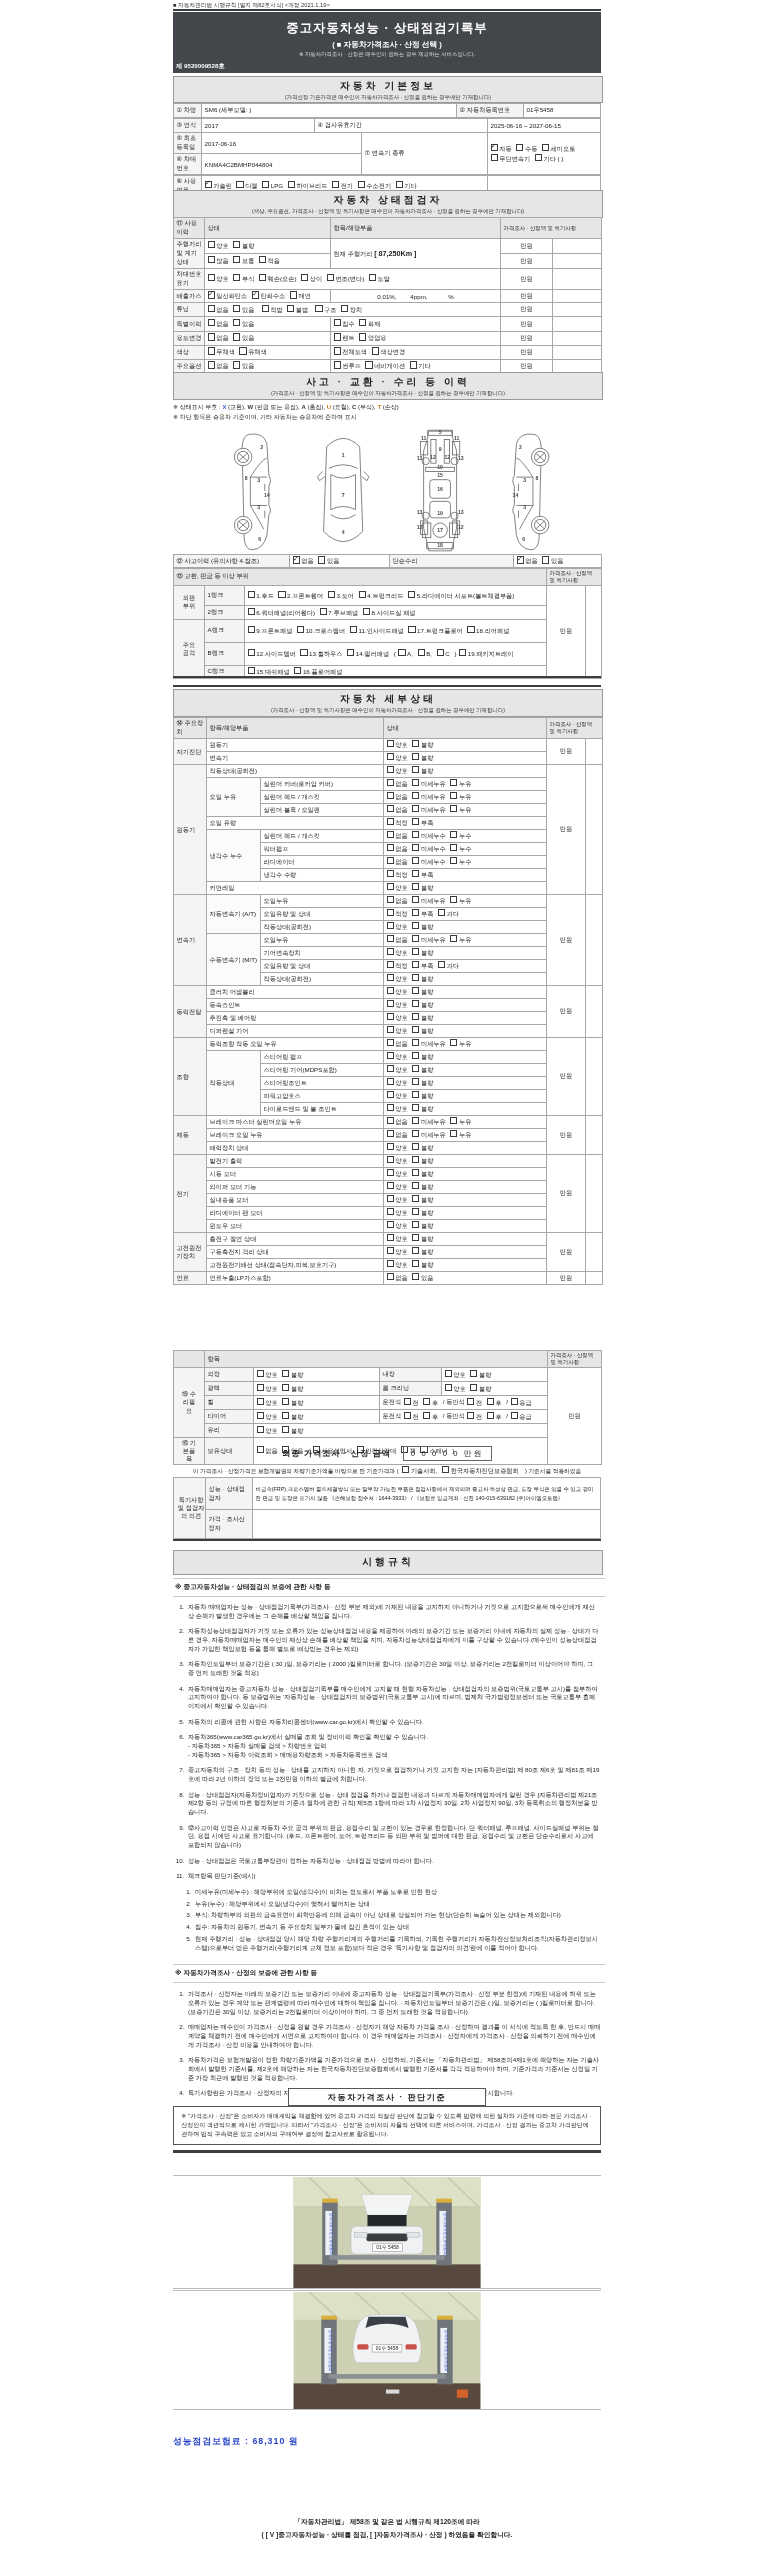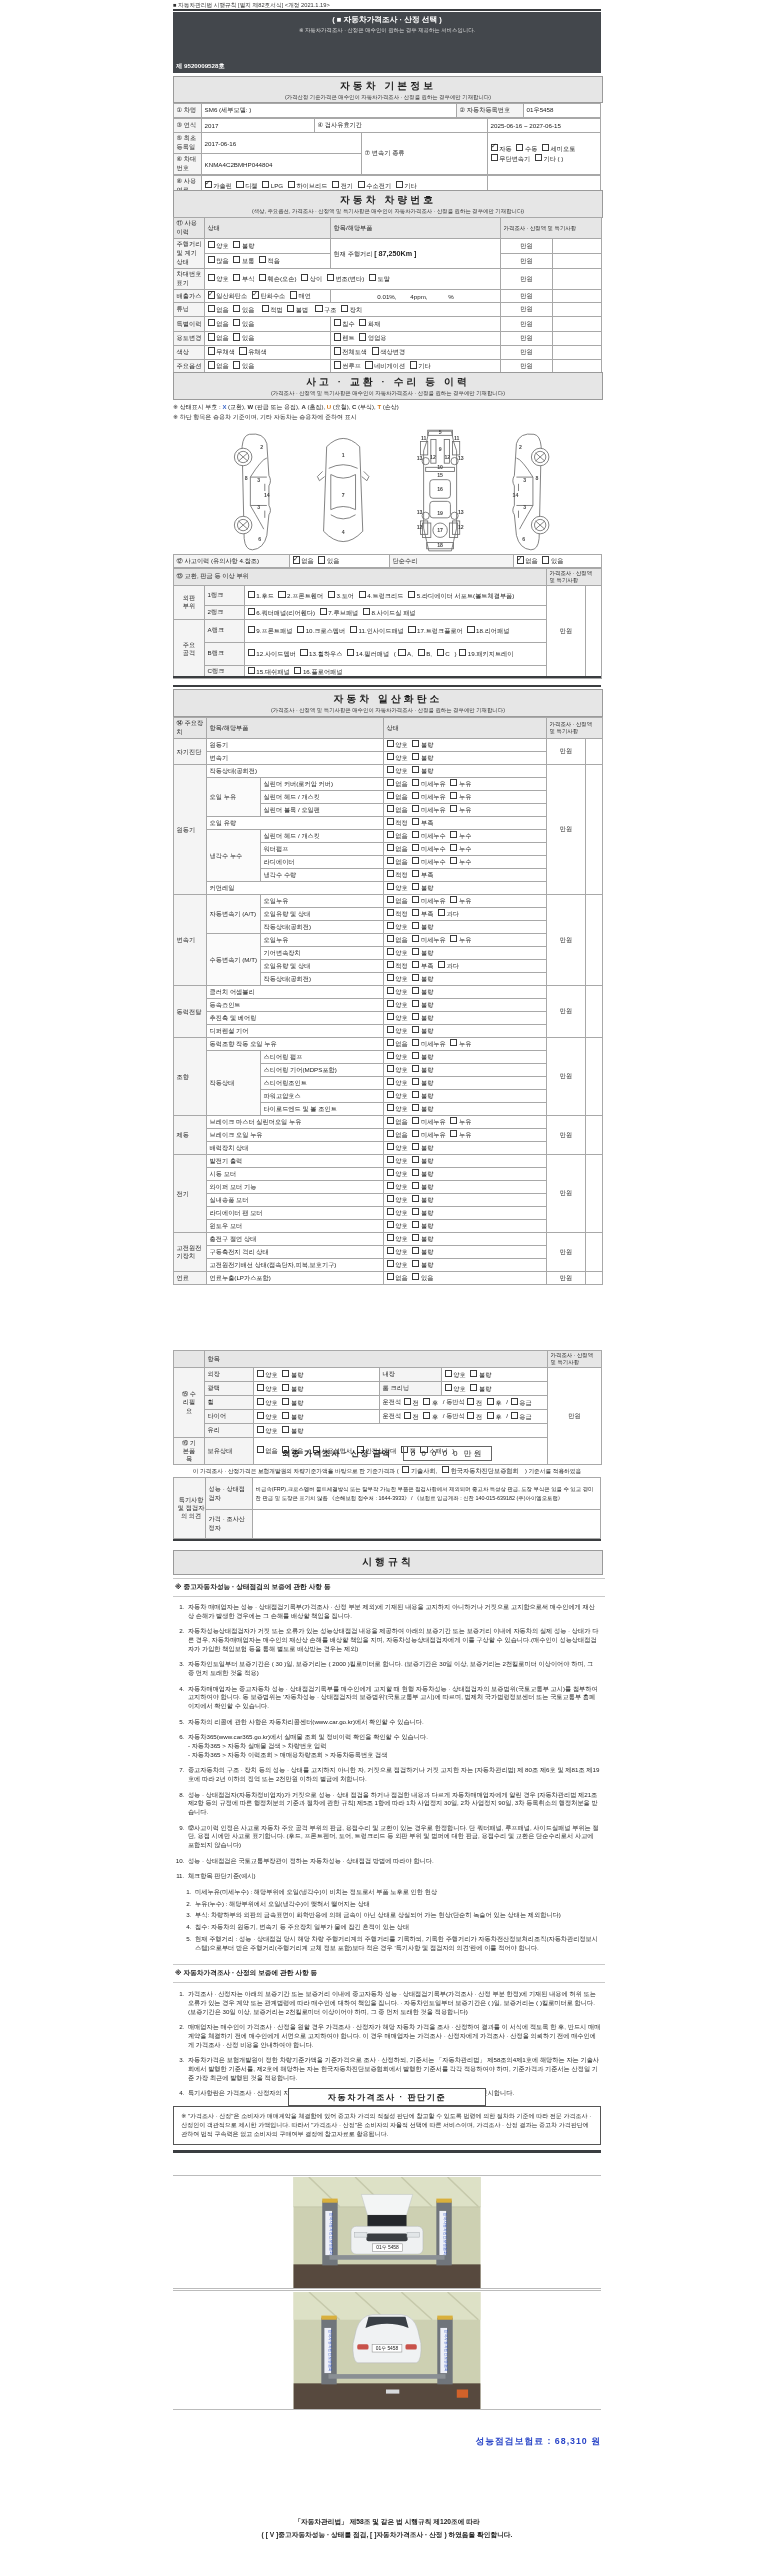--- a/index.html
+++ b/index.html
@@ -45,39 +45,40 @@
   .nn{width:11.3px;flex:none;text-align:right;margin-right:3.6px;}
   .nt{flex:1;white-space:pre-line;}
   .nsub .ni{margin:3.1px 0 3.1px 7.2px;}
   
   #valbox{top:2088px;}
   #valttl{border:0.8px solid #555;width:196px;margin:0 auto;text-align:center;font-size:8.2px;font-weight:bold;letter-spacing:1.5px;padding:2.6px 0;background:#fff;position:relative;z-index:2;}
   #valtxt{border:0.8px solid #555;margin-top:-0.5px;padding:5.2px 7.2px;font-size:6px;line-height:1.5;}
   
   .pband{background:#e6e6e6;border:0.5px solid #9a9a9a;text-align:center;font-size:8.2px;font-weight:bold;letter-spacing:3.1px;padding:3.1px 0;}
   .pframe{border-top:0.5px solid #bbb;border-bottom:0.5px solid #bbb;text-align:center;background:#fff;}
-  #fee{top:2436px;text-align:right;font-size:8.8px;font-weight:bold;letter-spacing:1px;color:#2a46c8;}
+  #fee{top:2436px;text-align:left;font-size:8.8px;font-weight:bold;letter-spacing:1px;color:#2a46c8;}
   #confirm{top:2516px;text-align:center;font-size:6.7px;font-weight:bold;line-height:1.9;}
   .amt{letter-spacing:1.5px;text-align:center;}
   .small{font-size:5.4px;}
   #finalrow{top:1446px;text-align:center;}
   #finalrow .fl{font-size:8.2px;font-weight:bold;letter-spacing:1px;vertical-align:middle;}
   #finalrow .fa{display:inline-block;border:0.8px solid #666;padding:1.5px 7.2px;margin-left:9.3px;font-size:7.7px;letter-spacing:2.1px;vertical-align:middle;}
   #finalnote{top:1466px;text-align:center;font-size:5.7px;}
   svg text{font-family:"Liberation Sans","DejaVu Sans",sans-serif;}
 </style>
 </head>
 <body>
 
 <div id="doc">
 
   <div class="abs" id="formref">■ 자동차관리법 시행규칙 [별지 제82호서식] &lt;개정 2021.1.19&gt;</div>
   <div class="abs bar" style="top:9.3px"></div>
 
   <div class="abs" id="hdrband">
+    <div class="t1">중고자동차성능 · 상태점검기록부</div>
     <div class="t2">( ■ 자동차가격조사 · 산정 선택 )</div>
     <div class="t3">※ 자동차가격조사 · 산정은 매수인이 원하는 경우 제공하는 서비스입니다.</div>
     <div id="docno">제 9520009528호</div>
   </div>
 
   <div class="abs band" style="top:76px;height:25px">
     <div class="bt">자동차 기본정보</div>
     <div class="bn">(가격산정 기준가격은 매수인이 자동차가격조사 · 산정을 원하는 경우에만 기재합니다)</div>
   </div>
   <div class="abs" style="top:103px">
@@ -166,21 +167,21 @@
         <td class="lb">⑩ 보증유형</td>
         <td><span class="opt"><i class="cb"></i><span>자가보증</span></span><span class="opt"><i class="cb on"></i><span>보험사보증</span></span><span class="tx">[신한EZ손해보험]</span></td>
         <td class="lb">가격산정 기준가격</td>
         <td class="amt">0 0 0 0 0 만원</td>
       </tr>
     </tbody>
       </table>
   </div>
 
   <div class="abs band" style="top:190px;height:26px">
-    <div class="bt">자동차 차량번호</div>
+    <div class="bt">자동차 상태점검자</div>
     <div class="bn">(색상, 주요옵션, 가격조사 · 산정액 및 특기사항은 매수인이 자동차가격조사 · 산정을 원하는 경우에만 기재합니다)</div>
   </div>
   <div class="abs" style="top:217px">
     <table>
         <colgroup>
           <col style="width:31px">
           <col style="width:126px">
           <col style="width:170px">
           <col style="width:52px">
           <col style="width:49px">
@@ -420,21 +421,21 @@
         <td><span class="opt"><i class="cb"></i><span>15.대쉬패널</span></span><span class="opt"><i class="cb"></i><span>16.플로어패널</span></span></td>
       </tr>
     </tbody>
       </table>
   </div>
 
   <div class="abs bar" style="top:676px"></div>
   <div class="abs bar" style="top:685px"></div>
 
   <div class="abs band" style="top:689px;height:26px">
-    <div class="bt">자동차 일산화탄소</div>
+    <div class="bt">자동차 세부상태</div>
     <div class="bn">(가격조사 · 산정액 및 특기사항은 매수인이 자동차가격조사 · 산정을 원하는 경우에만 기재합니다)</div>
   </div>
   <div class="abs" style="top:717px">
     <table>
         <colgroup>
           <col style="width:33px">
           <col style="width:54px">
           <col style="width:123px">
           <col style="width:163px">
           <col style="width:39px">

